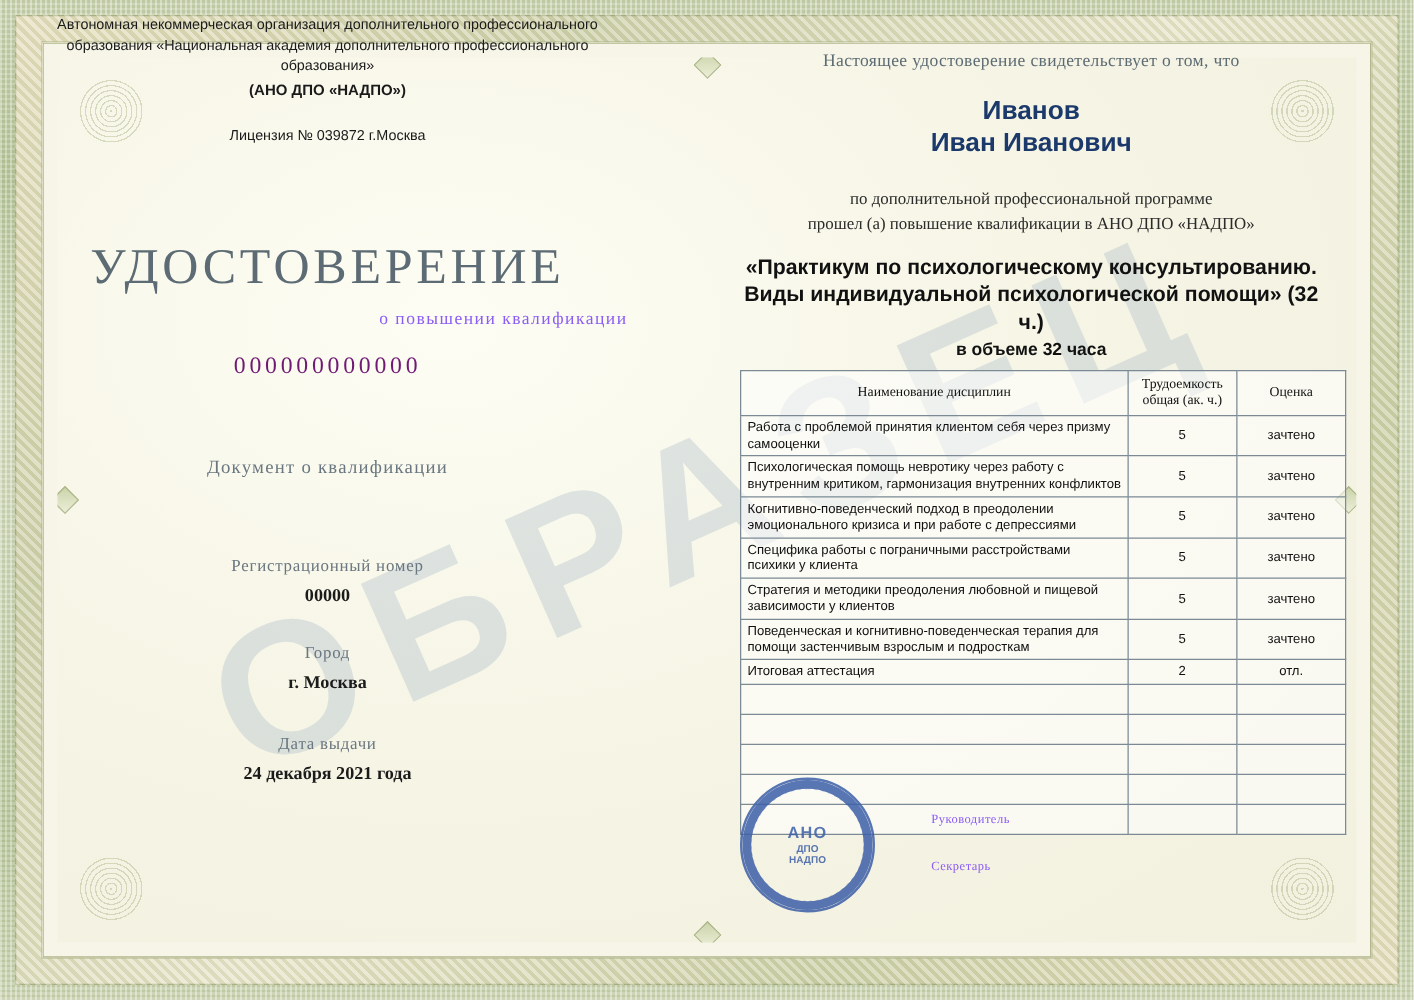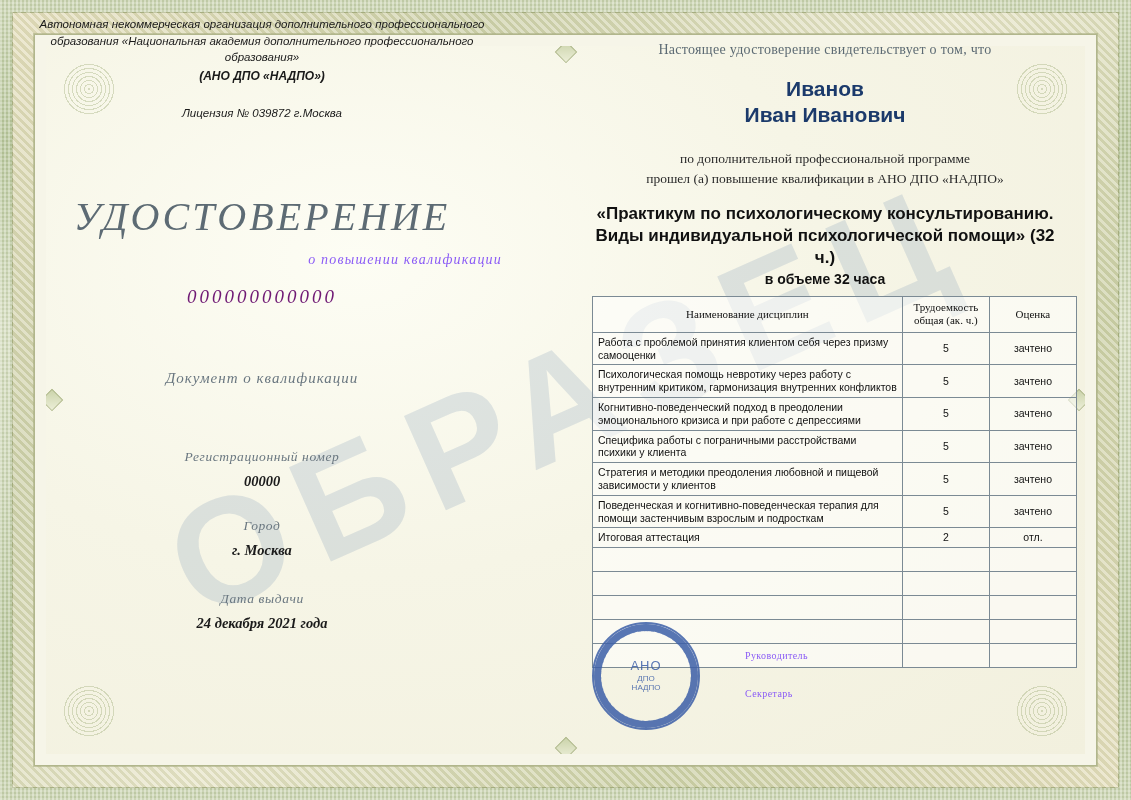--- a/index.html
+++ b/index.html
@@ -106,26 +106,25 @@
   
   .content {
     position: absolute;
     inset: 0;
     z-index: 8;
   }
 
   
   .left-col {
     position: absolute;
-    left: 0; top: 0;
+    left: 0; top: 12px;
     width: 520px;
-    padding: 16px 18px 0 22px;
+    padding: 0 18px 0 22px;
     box-sizing: border-box;
     text-align: center;
-    font-style: italic;
   }
   .org-name {
     font-size: 11.5px;
     line-height: 1.45;
     color: #1a1a1a;
     margin: 0 6px;
   }
   .org-abbr {
     font-weight: 700;
     font-size: 12px;
@@ -291,21 +290,21 @@
     -webkit-mask: radial-gradient(circle, transparent 60%, #000 62%, #000 76%, transparent 78%);
             mask: radial-gradient(circle, transparent 60%, #000 62%, #000 76%, transparent 78%);
   }
   .stamp .center {
     position: absolute;
     left: 50%; top: 50%;
     transform: translate(-50%,-50%);
     text-align: center;
     color: #3c5fa8;
     font-size: 8px;
-    font-weight: 400;
+    font-weight: 700;
     line-height: 1.15;
     width: 72px;
   }
   .stamp .center .big { font-size: 13px; letter-spacing: 1px; }
 
   
   .sign-block {
     position: absolute;
     left: 745px;
     top: 650px;

